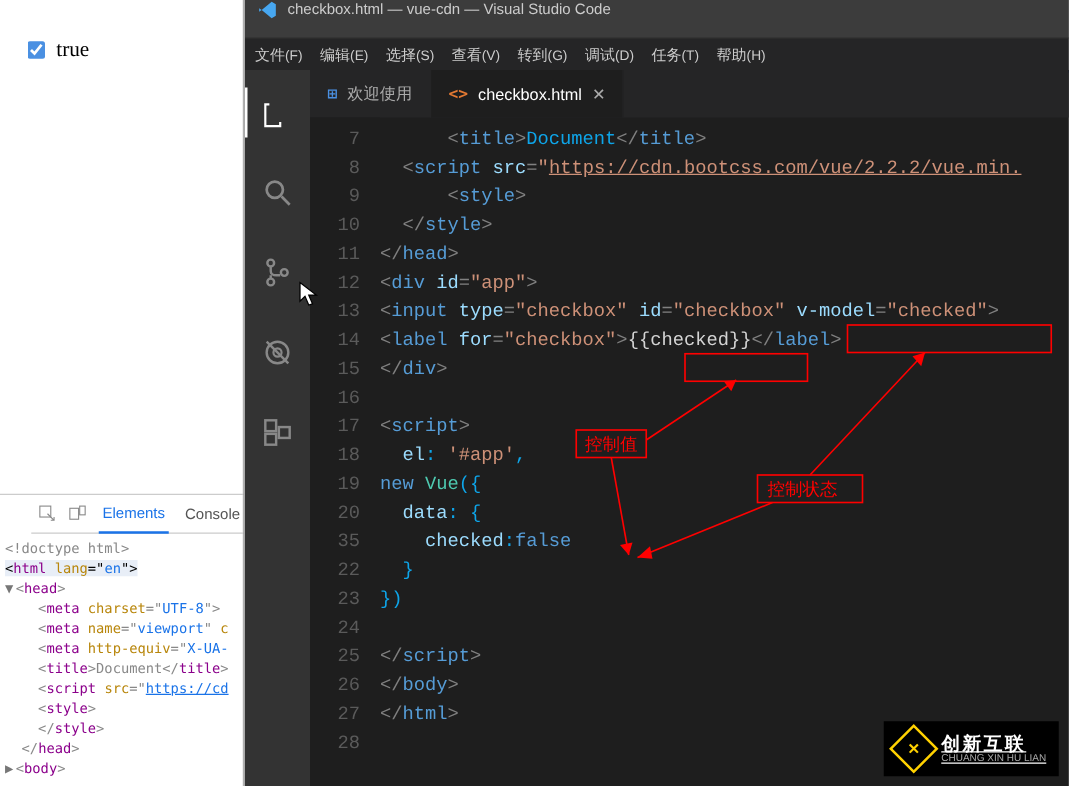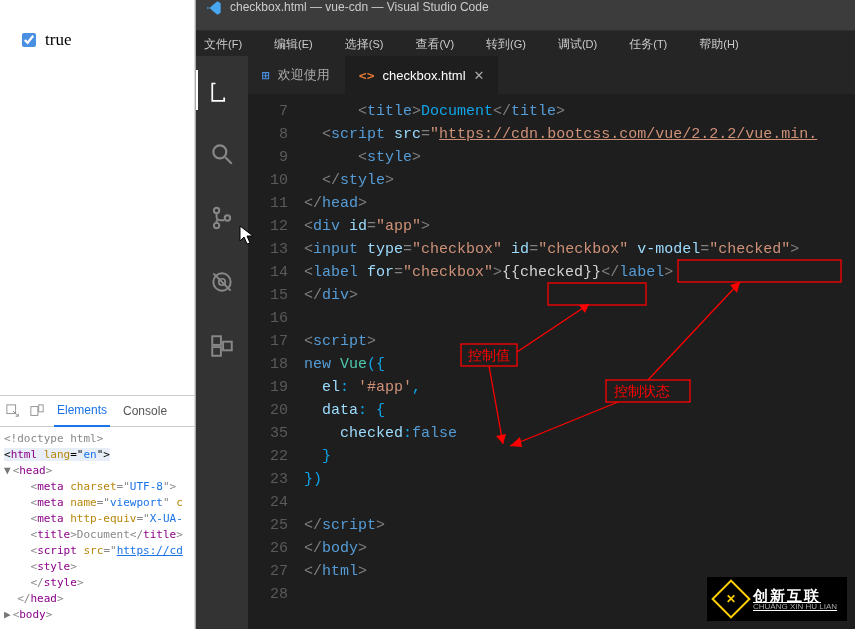--- a/index.html
+++ b/index.html
@@ -4,37 +4,37 @@
 <style>
   html, body { margin:0; padding:0; font-family:"Segoe UI","Microsoft YaHei",Arial,sans-serif; font-size:12px; overflow:hidden; width:855px; height:629px; background:#fff; }
   .root { position:relative; width:855px; height:629px; }
 
   
   .left-pane { position:absolute; left:0; top:0; width:195px; height:629px; box-sizing:border-box; border-right:1px solid #ddd; }
   .browser-content { padding:30px 10px 0 18px; }
   .chk-row { display:flex; align-items:flex-end; gap:6px; font-family:"Times New Roman",serif; font-size:17px; }
   .chk-row input { width:14px; height:14px; accent-color:#4a90e2;}
   .devtools { position:absolute; left:0; bottom:0; width:195px; border-top:1px solid #ccc; box-sizing:border-box; }
-  .devtools-tabs { display:flex; align-items:center; height:30px; border-bottom:1px solid #ccc; padding:0 6px; gap:10px; color:#555; }
+  .devtools-tabs { display:flex; align-items:center; height:30px; border-bottom:1px solid #ccc; padding:0 6px; gap:10px; color:#555;margin-left:25px; }
   .dt-icon { width:14px; height:14px; display:flex; align-items:center; justify-content:center; }
   .dt-tab { font-size:12px; color:#555; padding:0 3px; height:30px; line-height:30px; }
   .dt-tab.active { color:#1a73e8; border-bottom:2px solid #1a73e8; }
   .dt-dom { padding:4px 2px 6px 4px; font-family:Consolas,monospace; font-size:11px; color:#888; line-height:16px; white-space:pre; overflow:hidden; }
   .dt-dom .doctype{ color:#888; }
   .dt-dom .tag{ color:#8b008b; }
   .dt-dom .attr{ color:#b8860b; }
   .dt-dom .str{ color:#1a73e8; }
   .dt-dom .hilite{ background:#e8eef7; color:#000;}
   .tri { color:#777; margin-right:2px; }
 
   
   .vscode { position:absolute; left:195px; top:0; right:0; height:629px; background:#1e1e1e; color:#ccc; border-left:1px solid #aaa; box-sizing:border-box;}
   .title-bar { height:30px; background:#3c3c3c; display:flex; align-items:flex-start; padding:0 10px; gap:8px; font-size:12px; color:#ccc; border-bottom:1px solid #2d2d2d; }
   .vs-icon { width:16px; height:16px; }
-  .menu-bar { height:26px; background:#252526; display:flex; align-items:center; padding:0 8px; gap:32px; font-size:12px; color:#ccc; border-bottom:1px solid #1d4ed8;}
+  .menu-bar { height:26px; background:#252526; display:flex; align-items:center; padding:0 8px; gap:14px; font-size:12px; color:#ccc; border-bottom:1px solid #1d4ed8;}
   .menu-item > span:last-child{ font-size:11px; }
 
   .body-row { position:absolute; top:56px; left:0; right:0; bottom:0; display:flex; }
   .activity-bar { width:52px; background:#333333; display:flex; flex-direction:column; align-items:center; gap:24px; padding-top:14px; position:relative;}
   .act-btn { width:52px; height:40px; display:flex; align-items:center; justify-content:center; fill:#888; stroke:#888; }
   .act-btn.active{ fill:#fff; stroke:#fff; }
   .act-btn.active::before{ content:""; position:absolute; left:0; width:2px; height:40px; background:#fff; }
 
   .editor-wrap { flex:1 1 auto; background:#1e1e1e; display:flex; flex-direction:column; min-width:0;}
   .tab-bar { height:38px; background:#252526; display:flex; align-items:stretch; }
@@ -210,22 +210,22 @@
               <div class="code-line">  <span class="c-pun">&lt;</span><span class="c-tag">script</span> <span class="c-attr">src</span><span class="c-pun">=</span><span class="c-str">"</span><span class="c-url">https://cdn.bootcss.com/vue/2.2.2/vue.min.</span></div>
               <div class="code-line">      <span class="c-pun">&lt;</span><span class="c-tag">style</span><span class="c-pun">&gt;</span></div>
               <div class="code-line">  <span class="c-pun">&lt;/</span><span class="c-tag">style</span><span class="c-pun">&gt;</span></div>
               <div class="code-line"><span class="c-pun">&lt;/</span><span class="c-tag">head</span><span class="c-pun">&gt;</span></div>
               <div class="code-line"><span class="c-pun">&lt;</span><span class="c-tag">div</span> <span class="c-attr">id</span><span class="c-pun">=</span><span class="c-str">"app"</span><span class="c-pun">&gt;</span></div>
               <div class="code-line"><span class="c-pun">&lt;</span><span class="c-tag">input</span> <span class="c-attr">type</span><span class="c-pun">=</span><span class="c-str">"checkbox"</span> <span class="c-attr">id</span><span class="c-pun">=</span><span class="c-str">"checkbox"</span> <span class="c-attr">v-model</span><span class="c-pun">=</span><span class="c-str">"checked"</span><span class="c-pun">&gt;</span></div>
               <div class="code-line"><span class="c-pun">&lt;</span><span class="c-tag">label</span> <span class="c-attr">for</span><span class="c-pun">=</span><span class="c-str">"checkbox"</span><span class="c-pun">&gt;</span><span class="c-mustache">{{checked}}</span><span class="c-pun">&lt;/</span><span class="c-tag">label</span><span class="c-pun">&gt;</span></div>
               <div class="code-line"><span class="c-pun">&lt;/</span><span class="c-tag">div</span><span class="c-pun">&gt;</span></div>
               <div class="code-line">&nbsp;</div>
               <div class="code-line"><span class="c-pun">&lt;</span><span class="c-tag">script</span><span class="c-pun">&gt;</span></div>
+              <div class="code-line">  <span class="c-ident">el</span><span class="c-plain">:</span> <span class="c-str">'#app'</span><span class="c-plain">,</span></div>
               <div class="code-line"><span class="c-key">new</span> <span class="c-func">Vue</span><span class="c-plain">({</span></div>
-              <div class="code-line">  <span class="c-ident">el</span><span class="c-plain">:</span> <span class="c-str">'#app'</span><span class="c-plain">,</span></div>
               <div class="code-line">  <span class="c-ident">data</span><span class="c-plain">: {</span></div>
               <div class="code-line">    <span class="c-ident">checked</span><span class="c-plain">:</span><span class="c-lit">false</span></div>
               <div class="code-line">  <span class="c-plain">}</span></div>
               <div class="code-line"><span class="c-plain">})</span></div>
               <div class="code-line">&nbsp;</div>
               <div class="code-line"><span class="c-pun">&lt;/</span><span class="c-tag">script</span><span class="c-pun">&gt;</span></div>
               <div class="code-line"><span class="c-pun">&lt;/</span><span class="c-tag">body</span><span class="c-pun">&gt;</span></div>
               <div class="code-line"><span class="c-pun">&lt;/</span><span class="c-tag">html</span><span class="c-pun">&gt;</span></div>
             </div>
 

